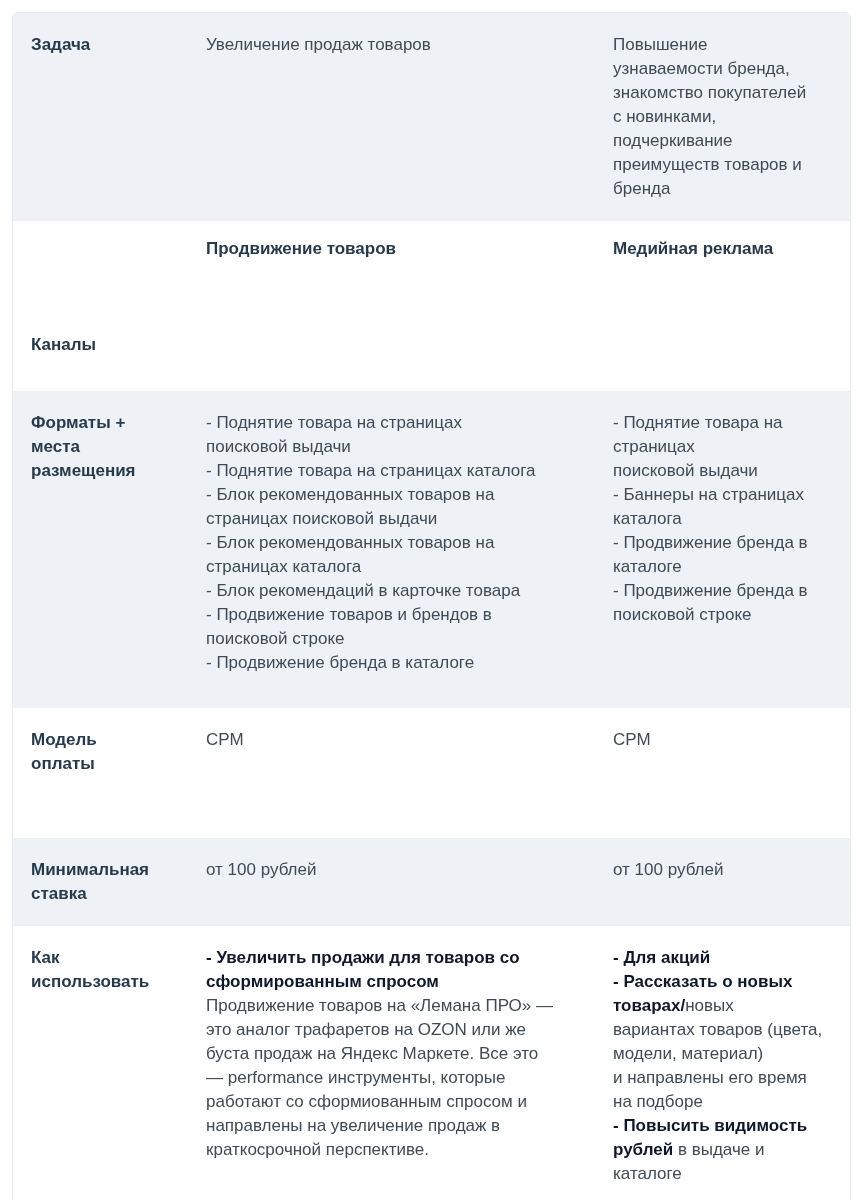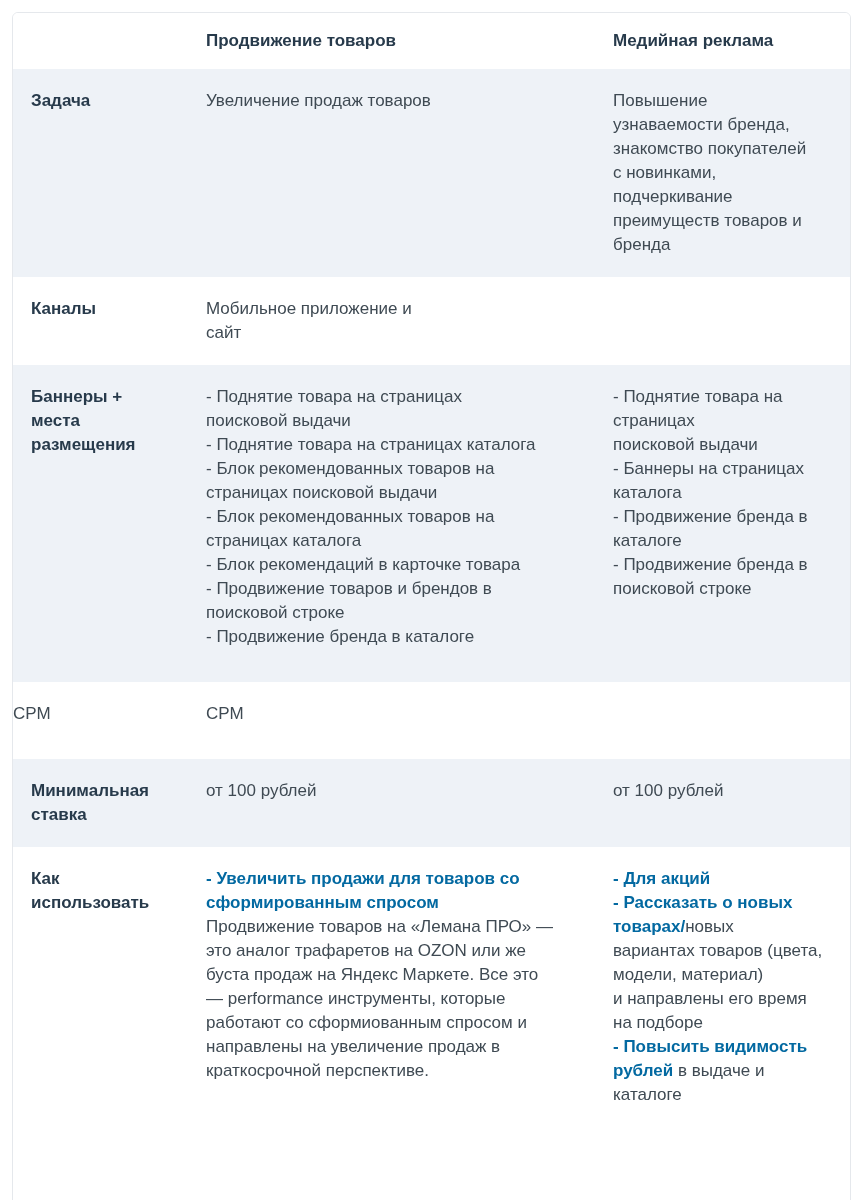--- a/index.html
+++ b/index.html
@@ -53,62 +53,60 @@
     font-weight: bold;
     color: #273a4b;
     padding-top: 16px;
     padding-bottom: 16px;
   }
   .media-cell {
     padding-right: 8px;
   }
   .b {
     font-weight: bold;
-    color: #0369a1;
+    color: #0f172a;
   }
   
   .r-header  { min-height: 56px;  }
   .r-task    { min-height: 197px; }
-  .r-channel { min-height: 78px;  }
+  .r-channel { min-height: 78px; margin-top: 36px;  }
   .r-formats { min-height: 317px; }
   .r-model   { min-height: 77px;  }
-  .r-minbid  { min-height: 80px;  }
+  .r-minbid  { min-height: 80px; margin-top: 42px;  }
   .r-howto   { min-height: 365px; }
 </style>
 </head>
 <body>
 
 <div class="table">
-
-  <div class="row r-header">
-    <div class="cell label-cell"></div>
-    <div class="cell head">Продвижение товаров</div>
-    <div class="cell head media-cell">Медийная реклама</div>
-  </div>
 
   <div class="row shaded r-task">
     <div class="cell label-cell">Задача</div>
     <div class="cell"><span>Увеличение продаж товаров</span></div>
     <div class="cell media-cell"><span>Повышение
 узнаваемости бренда,
 знакомство покупателей
 с новинками,
 подчеркивание
 преимуществ товаров и
 бренда</span></div>
   </div>
 
+  <div class="row r-header">
+    <div class="cell label-cell"></div>
+    <div class="cell head">Продвижение товаров</div>
+    <div class="cell head media-cell">Медийная реклама</div>
+  </div>
+
   <div class="row r-channel">
     <div class="cell label-cell">Каналы</div>
-    <div class="cell media-cell"><span>Мобильное приложение и
-сайт</span></div>
   </div>
 
   <div class="row shaded r-formats">
-    <div class="cell label-cell">Баннеры +
+    <div class="cell label-cell">Форматы +
 места
 размещения</div>
     <div class="cell"><span>- Поднятие товара на страницах
 поисковой выдачи
 - Поднятие товара на страницах каталога
 - Блок рекомендованных товаров на
 страницах поисковой выдачи
 - Блок рекомендованных товаров на
 страницах каталога
 - Блок рекомендаций в карточке товара
@@ -120,20 +118,22 @@
 поисковой выдачи
 - Баннеры на страницах
 каталога
 - Продвижение бренда в
 каталоге
 - Продвижение бренда в
 поисковой строке</span></div>
   </div>
 
   <div class="row r-model">
+    <div class="cell label-cell">Модель
+оплаты</div>
     <div class="cell"><span>CPM</span></div>
     <div class="cell media-cell"><span>CPM</span></div>
   </div>
 
   <div class="row shaded r-minbid">
     <div class="cell label-cell">Минимальная
 ставка</div>
     <div class="cell"><span>от 100 рублей</span></div>
     <div class="cell media-cell"><span>от 100 рублей</span></div>
   </div>

